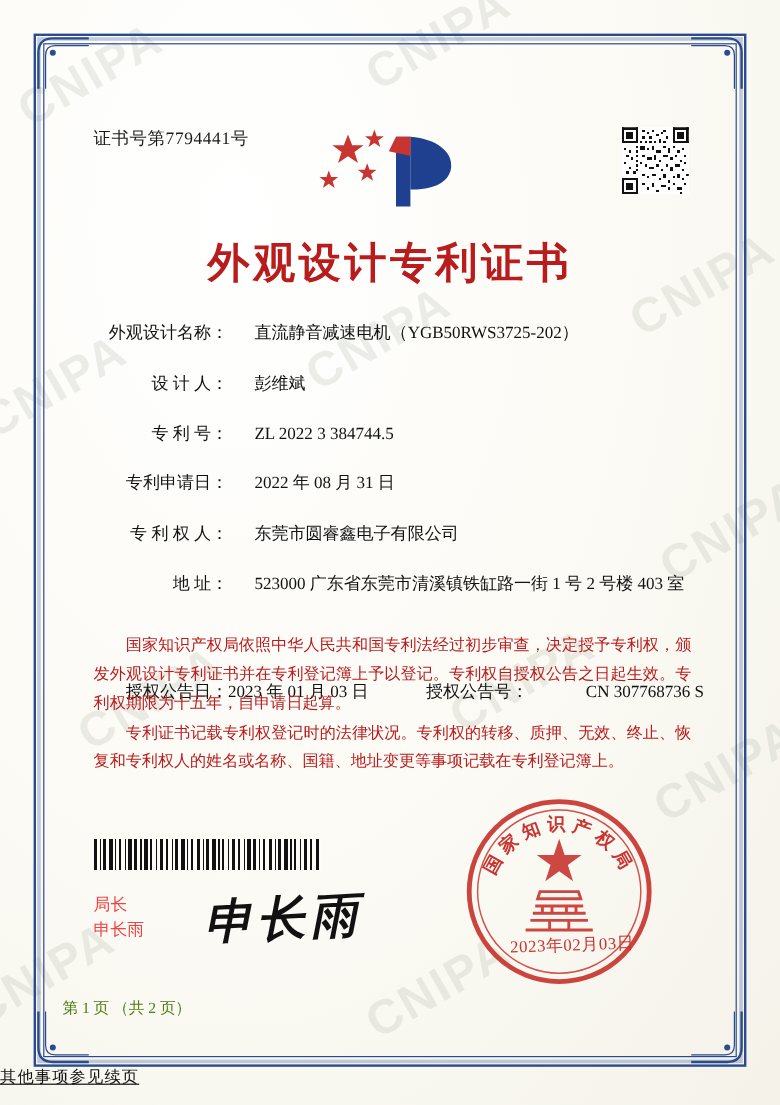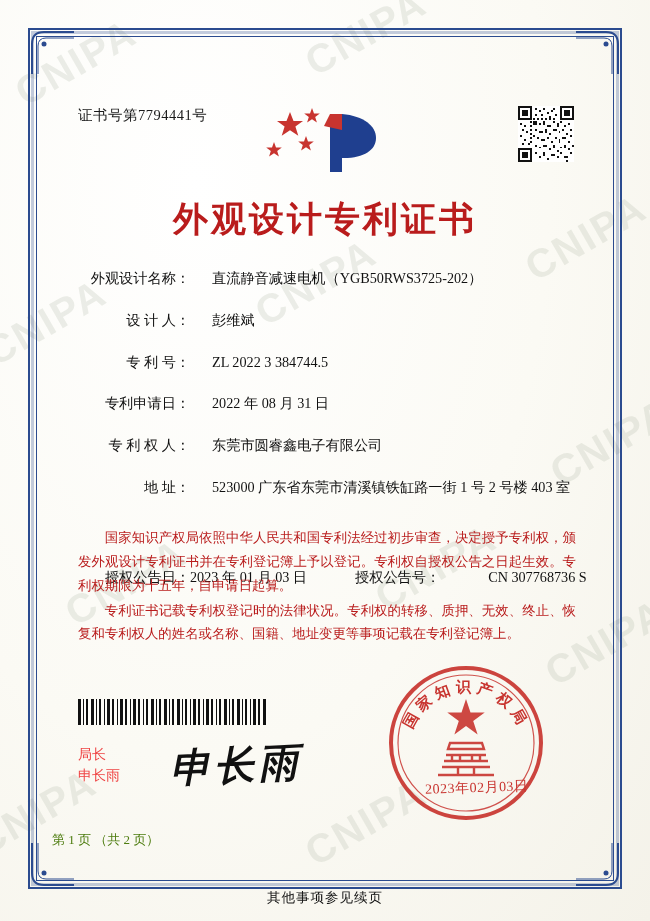--- a/index.html
+++ b/index.html
@@ -254,24 +254,24 @@
     text-align: left;
     font-size: 13px;
     color: #4d7c0f;
   }
 
   .footer-note {
     position: absolute;
     left: 0;
     right: 0;
     bottom: 14px;
-    text-align: center;
     font-size: 13.5px;
     color: #111;
     letter-spacing: 1px;
+    text-decoration: underline;
   }
 </style>
 </head>
 <body>
 
 <div class="page">
   <div class="paper-bg"></div>
 
   <div class="watermark wm1">CNIPA</div>
   <div class="watermark wm2">CNIPA</div>

